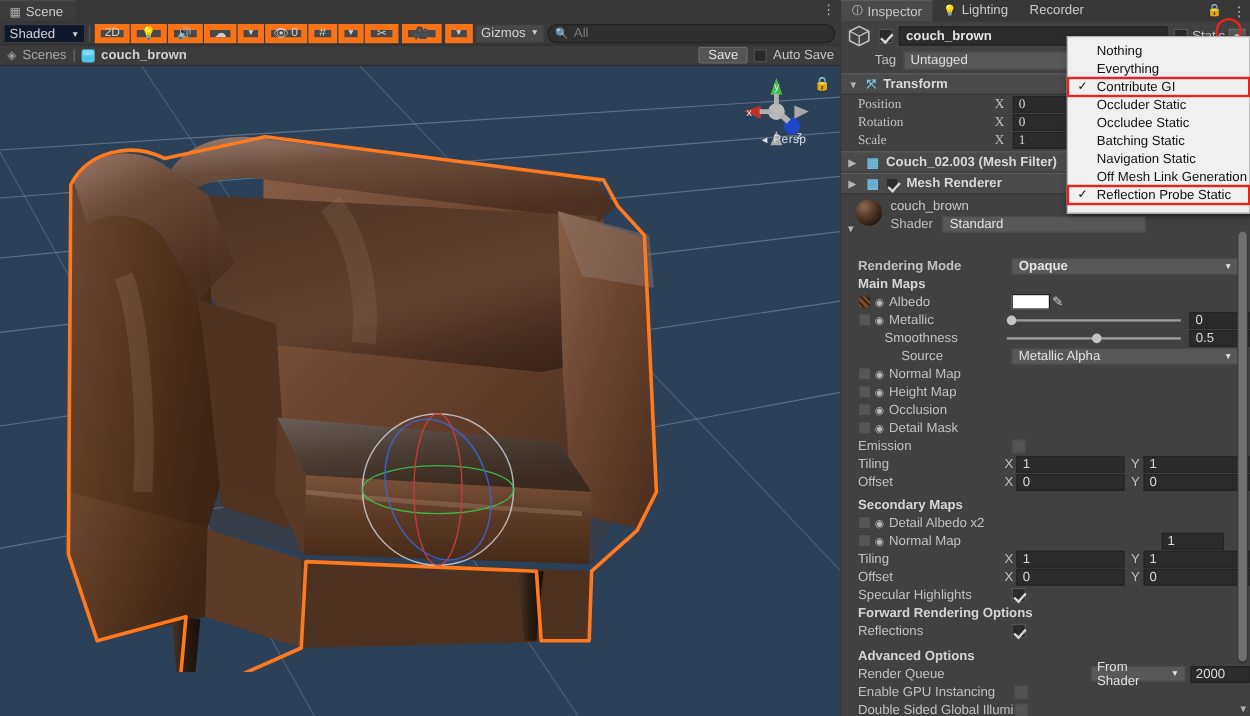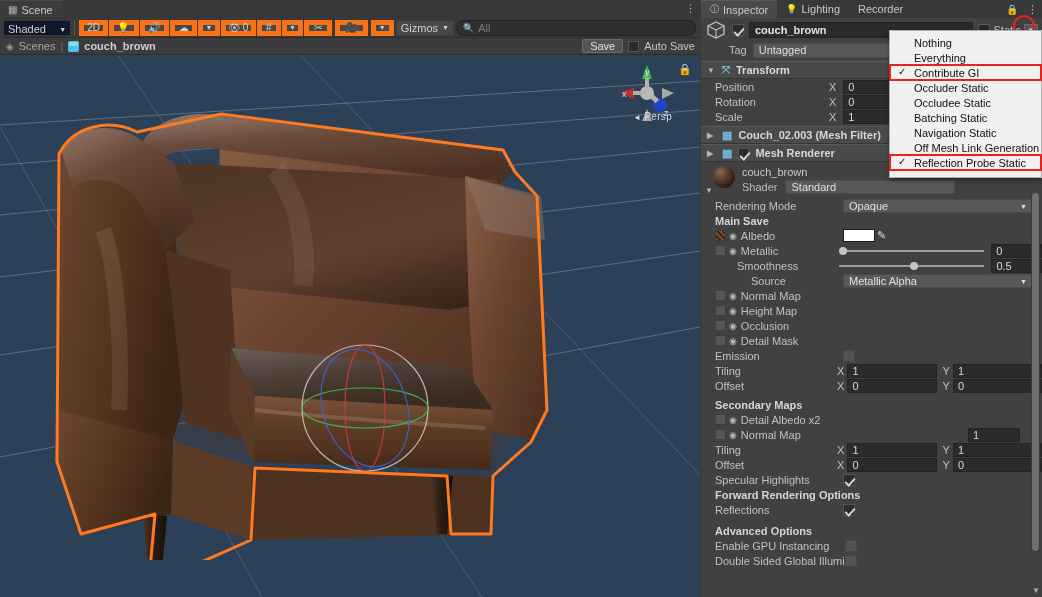--- a/index.html
+++ b/index.html
@@ -105,21 +105,21 @@
   .tag-lbl { color:#c0c0c0; font-size:11px;}
   .tag-dd { width:152px; height:15px; background:#585858; border:1px solid #4a4a4a; display:flex; align-items:center; padding:0 5px; color:#dedede; position:relative; font-size:11px;}
   .tag-dd .arr{position:absolute;right:4px;top:4px;font-size:7px;color:#d0d0d0;}
 
   .comp-header {
     height:18px; background:#4a4a4a; display:flex; align-items:center; gap:6px; padding-left:6px;
     border-top:1px solid #5a5a5a; border-bottom:1px solid #353535; font-weight:bold; color:#d8d8d8;
   }
   .foldout { font-size:8px; color:#b5b5b5; width:9px; }
 
-  .row { height:15px; display:flex; align-items:center; padding-left:14px; gap:4px; }
+  .row { height:15px; display:flex; align-items:center; padding-left:14px; gap:4px;font-family:Liberation Serif, serif; }
   .row-lbl { color:#c1c1c1; font-size:11px; }
   .axis-lbl { color:#c1c1c1; font-size:11px; margin-right:3px;}
   .num-field {
     height:14px; background:#2b2b2b; border:1px solid #232323; color:#d8d8d8;
     display:flex; align-items:center; padding:0 4px; font-size:11px;
   }
 
   .mat-row { height:34px; display:flex; align-items:flex-start; padding:4px 0 0 12px; gap:7px; position:relative;}
   .mat-ball {
     width:22px; height:22px; border-radius:50%;
@@ -483,30 +483,30 @@
           <div class="shader-row">
             <span class="shader-lbl">Shader</span>
             <div class="shader-dd">
               <span>Standard</span>
             </div>
           </div>
         </div>
         <span class="foldout" style="position:absolute;left:4px;top:24px;">▼</span>
       </div>
 
-      <div class="prow" style="margin-top:2px;">
+      <div class="prow" style="margin-top:18px;font-weight:bold;">
         <span class="prow-lbl">Rendering Mode</span>
         <div class="wide-dd" style="width:190px;">
           <span>Opaque</span>
           <span class="arr">▼</span>
         </div>
       </div>
 
       <div class="prow">
-        <span class="prow-lbl sec-title">Main Save</span>
+        <span class="prow-lbl sec-title">Main Maps</span>
       </div>
 
       <div class="prow">
         <span class="prow-lbl" style="display:flex;align-items:center;gap:2px;">
           <span class="tex-slot tex-albedo"></span>
           <span class="radio-sm">◉</span>
           <span>Albedo</span>
         </span>
         <div class="color-swatch"></div>
         <div class="eyedrop">✎</div>
@@ -657,20 +657,30 @@
       </div>
       <div class="prow">
         <span class="prow-lbl">Reflections</span>
         <div class="chk-box on"></div>
       </div>
 
       <div class="prow" style="margin-top:6px;">
         <span class="prow-lbl sec-title">Advanced Options</span>
       </div>
       <div class="prow">
+        <span class="prow-lbl">Render Queue</span>
+        <div class="mini-dd" style="margin-left:79px;">
+          <span>From Shader</span>
+          <span style="font-size:7px;">▼</span>
+        </div>
+        <div class="num-field" style="width:55px;margin-left:4px;">
+          <span>2000</span>
+        </div>
+      </div>
+      <div class="prow">
         <span class="prow-lbl" style="width:130px;">Enable GPU Instancing</span>
         <div class="chk-box flat"></div>
       </div>
       <div class="prow">
         <span class="prow-lbl" style="width:130px;white-space:nowrap;overflow:hidden;">Double Sided Global Illuminatio</span>
         <div class="chk-box flat"></div>
       </div>
 
       <div class="scroll-up">▲</div>
       <div class="insp-scroll">

